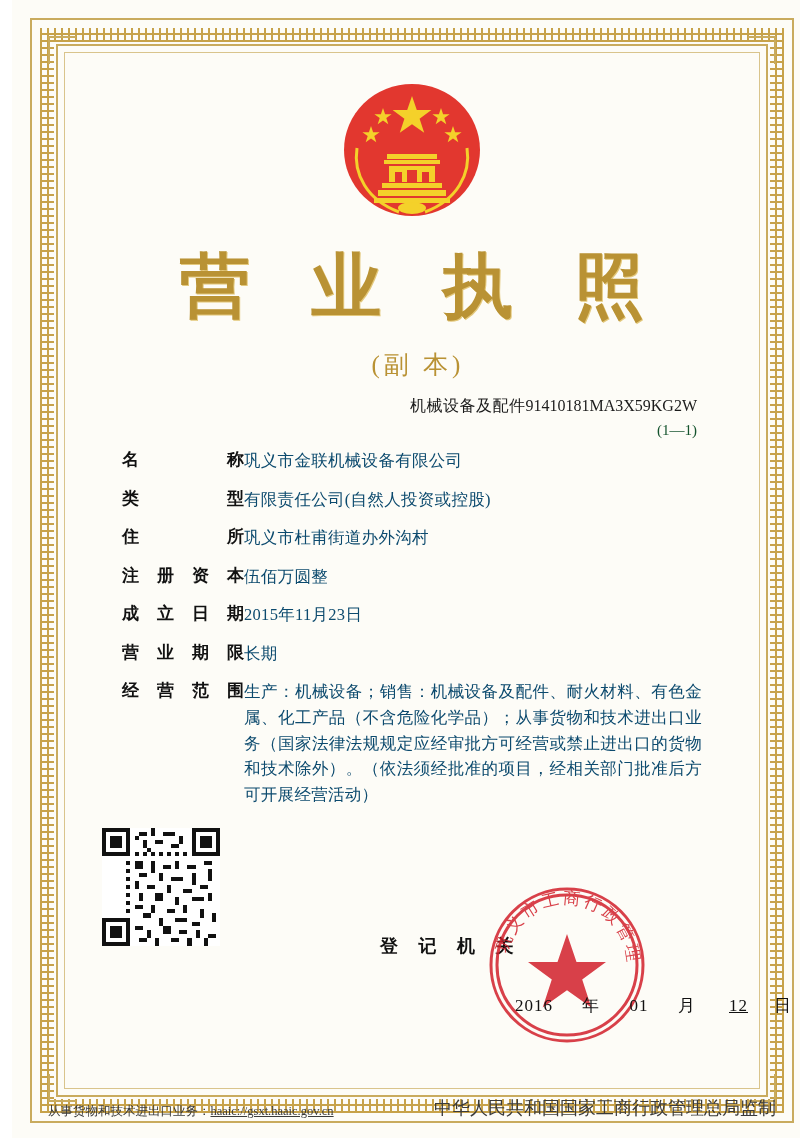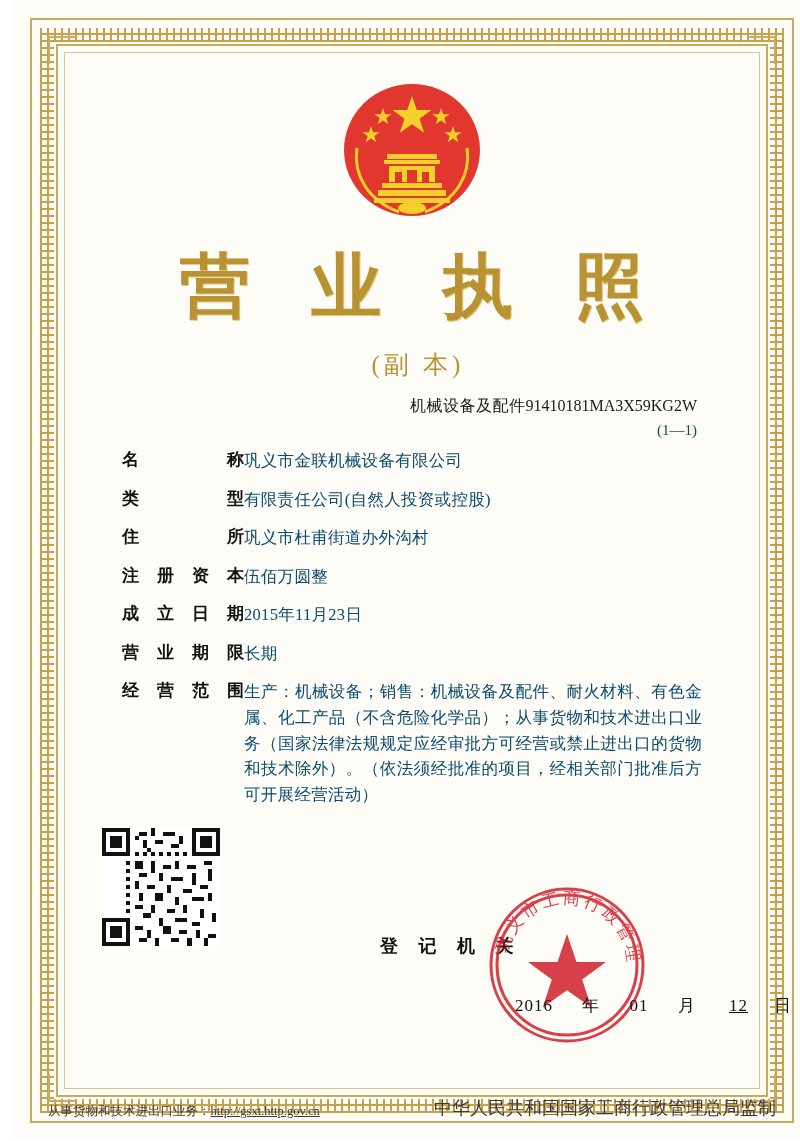--- a/index.html
+++ b/index.html
@@ -462,17 +462,17 @@
   <div class="date-line">
     <span class="d-year">2016</span>
     <span class="d-sep">年</span>
     <span class="d-month">01</span>
     <span class="d-sep">月</span>
     <span class="d-day">12</span>
     <span class="d-sep">日</span>
   </div>
 
   <div class="footer-left">
-    <span>从事货物和技术进出口业务：</span><u>http://gsxt.http.gov.cn</u>
+    <span>从事货物和技术进出口业务：</span><u>haaic://gsxt.haaic.gov.cn</u>
   </div>
   <div class="footer-right">中华人民共和国国家工商行政管理总局监制</div>
 
 </div>
 
 </body></html>

